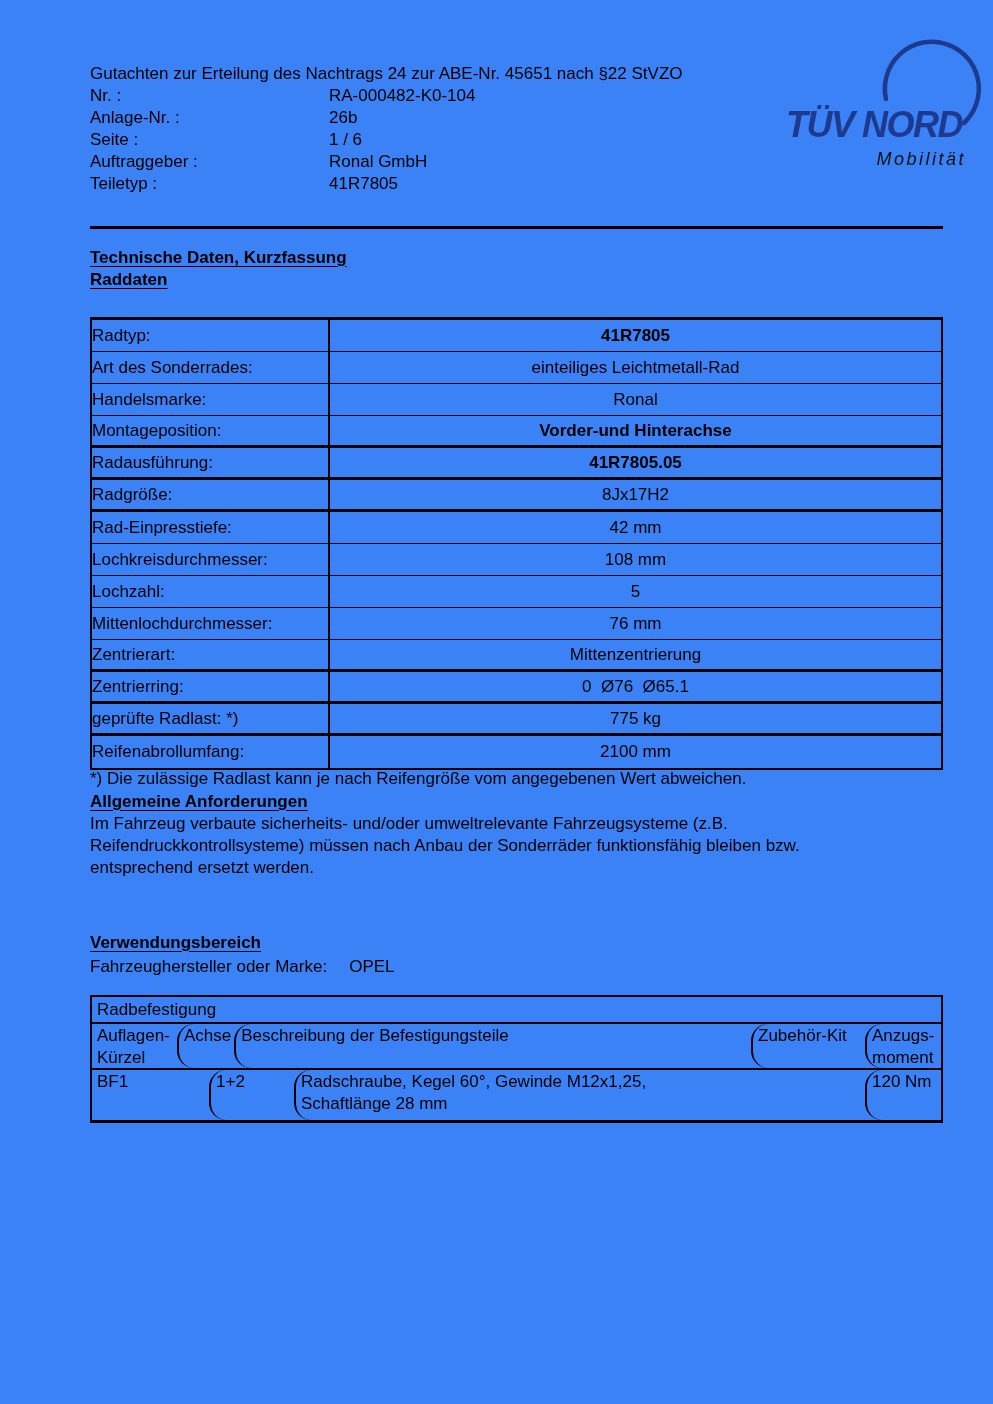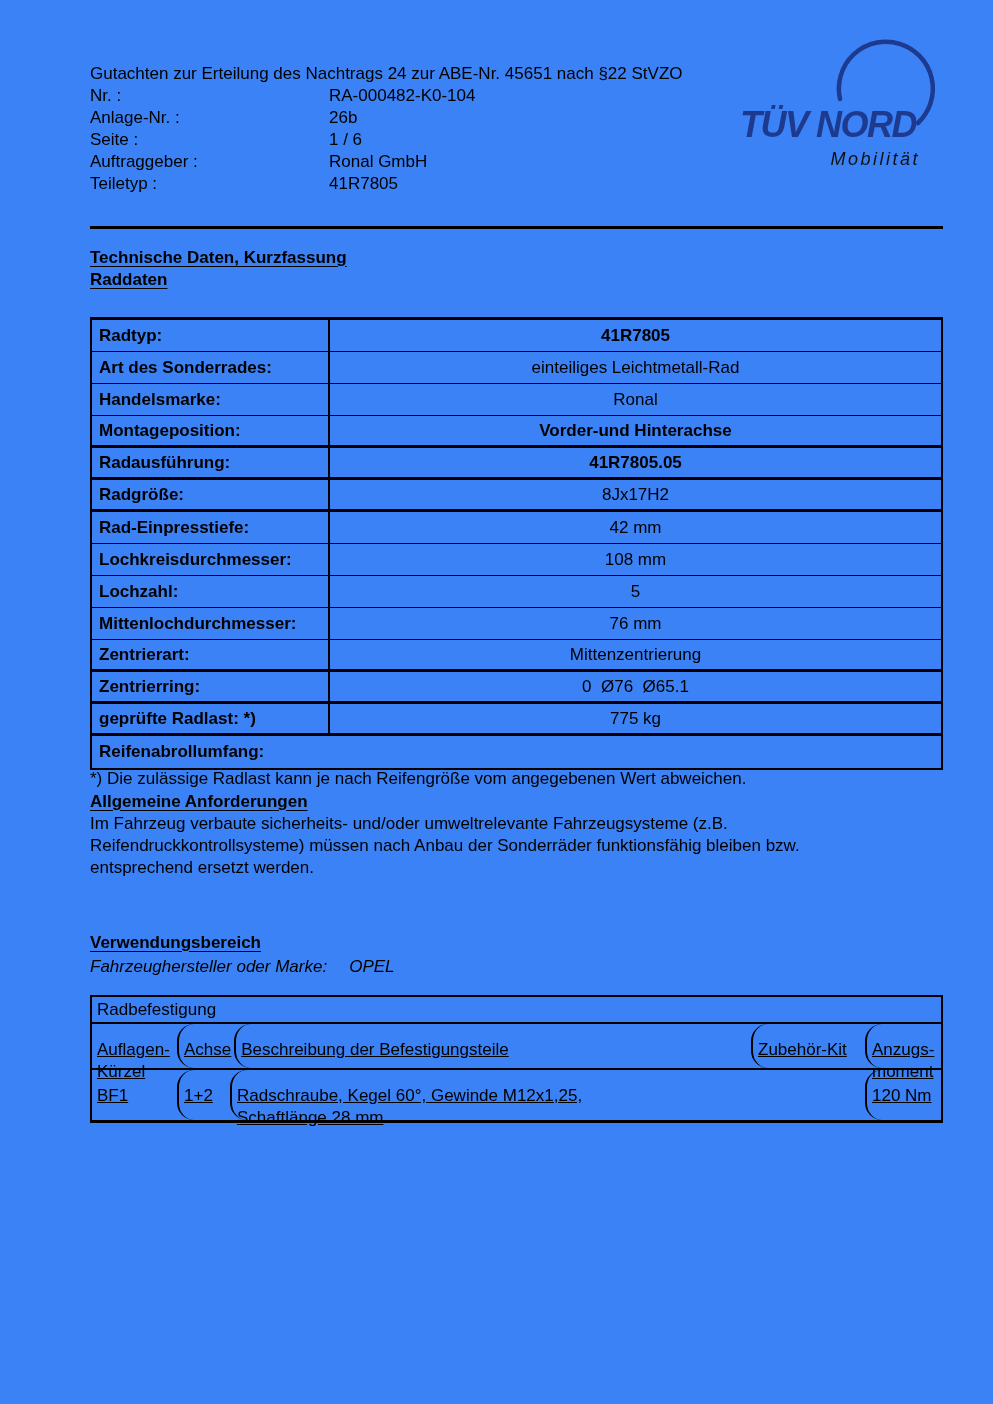--- a/index.html
+++ b/index.html
@@ -26,21 +26,21 @@
     line-height: 22px;
   }
   .header-title { white-space: nowrap; }
   .header-row { display: flex; }
   .header-label { width: 239px; flex: 0 0 239px; }
   .header-value { flex: 1; }
 
   
   .logo {
     position: absolute;
-    left: 734px;
+    left: 780px;
     top: 36px;
     width: 212px;
     height: 142px;
     text-align: center;
   }
 
   
   .top-rule {
     position: absolute;
     left: 90px;
@@ -72,22 +72,20 @@
     display: flex;
     height: 32px;
     border-bottom: 1px solid #000;
   }
   .t1-row.b-thick { border-bottom-width: 3px; }
   .t1-row:last-child { border-bottom: none; }
   .t1-label {
     flex: 0 0 236px;
     display: flex;
     align-items: center;
-    padding-left: 7px;
-    font-weight: bold;
   }
   .t1-value {
     flex: 1;
     border-left: 2px solid #000;
     display: flex;
     align-items: center;
     justify-content: center;
     white-space: pre-wrap;
   }
   .t1-value.v-bold { font-weight: bold; }
@@ -96,21 +94,21 @@
     position: absolute;
     left: 90px;
     top: 768px;
     line-height: 22px;
   }
 
   
   .sec-allg { position: absolute; left: 90px; top: 791px; width: 860px; }
   .sec-allg .body { white-space: pre-line; line-height: 22px; }
   .sec-verw { position: absolute; left: 90px; top: 932px; width: 860px; }
-  .verw-line { line-height: 22px; margin-top: 2px; font-style: italic; }
+  .verw-line { line-height: 22px; margin-top: 2px; }
   .verw-value { margin-left: 22px; }
 
   
   .t2 {
     position: absolute;
     left: 90px;
     top: 995px;
     width: 853px;
     border: 2px solid #000;
     border-bottom-width: 3px;
@@ -118,26 +116,25 @@
   .t2-title {
     height: 27px;
     padding-left: 5px;
     display: flex;
     align-items: center;
     border-bottom: 2px solid #000;
     text-align: center;
   }
   .t2-row { display: flex; }
   .t2-head { height: 46px; border-bottom: 2px solid #000; }
-  .t2-data { height: 50px; }
+  .t2-data { height: 50px; gap: 32px; }
   .t2-cell {
-    padding: 15px 3px 0 5px;
+    padding: 1px 3px 0 5px;
     white-space: pre-line;
     line-height: 22px;
-    text-decoration: underline;
   }
   .t2-cell + .t2-cell { border-left: 2px solid #000; border-radius: 17px; }
   .c-kuerzel { flex: 0 0 85px; }
   .c-achse   { flex: 0 0 53px; }
   .c-beschr  { flex: 1; }
   .c-kit     { flex: 0 0 114px; }
   .c-moment  { flex: 0 0 76px; }
 </style>
 </head>
 <body>
@@ -231,20 +228,21 @@
     <div class="t1-row b-thick">
       <div class="t1-label">Zentrierring:</div>
       <div class="t1-value">0  Ø76  Ø65.1</div>
     </div>
     <div class="t1-row b-thick">
       <div class="t1-label">geprüfte Radlast: *)</div>
       <div class="t1-value">775 kg</div>
     </div>
     <div class="t1-row">
       <div class="t1-label">Reifenabrollumfang:</div>
+      <div class="t1-value">2100 mm</div>
     </div>
   </div>
 
   <div class="footnote">*) Die zulässige Radlast kann je nach Reifengröße vom angegebenen Wert abweichen.</div>
 
   <div class="sec-allg">
     <div class="heading">Allgemeine Anforderungen</div>
     <div class="body">Im Fahrzeug verbaute sicherheits- und/oder umweltrelevante Fahrzeugsysteme (z.B.
 Reifendruckkontrollsysteme) müssen nach Anbau der Sonderräder funktionsfähig bleiben bzw.
 entsprechend ersetzt werden.</div>

